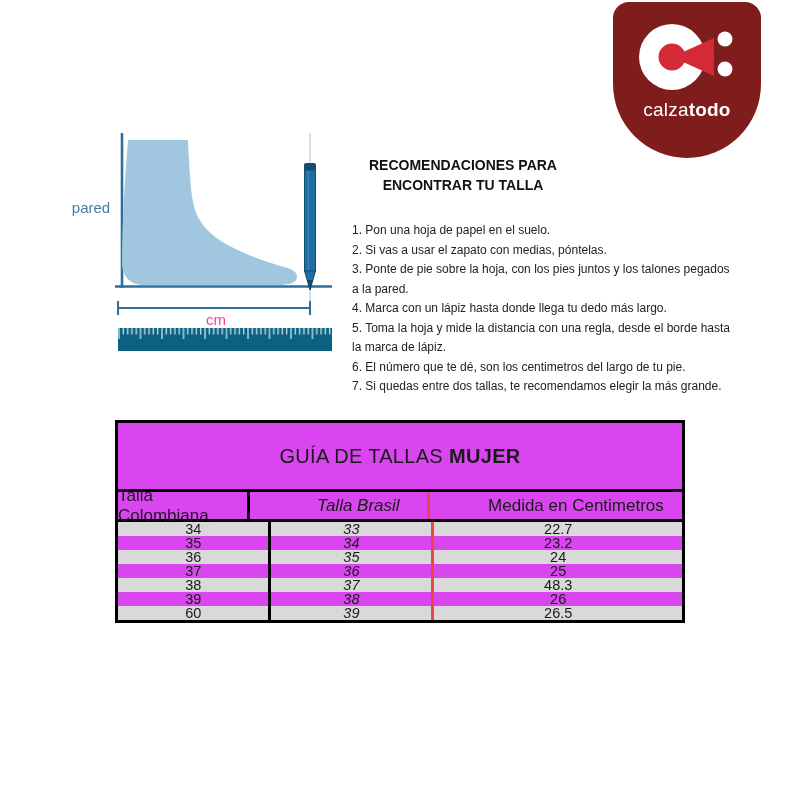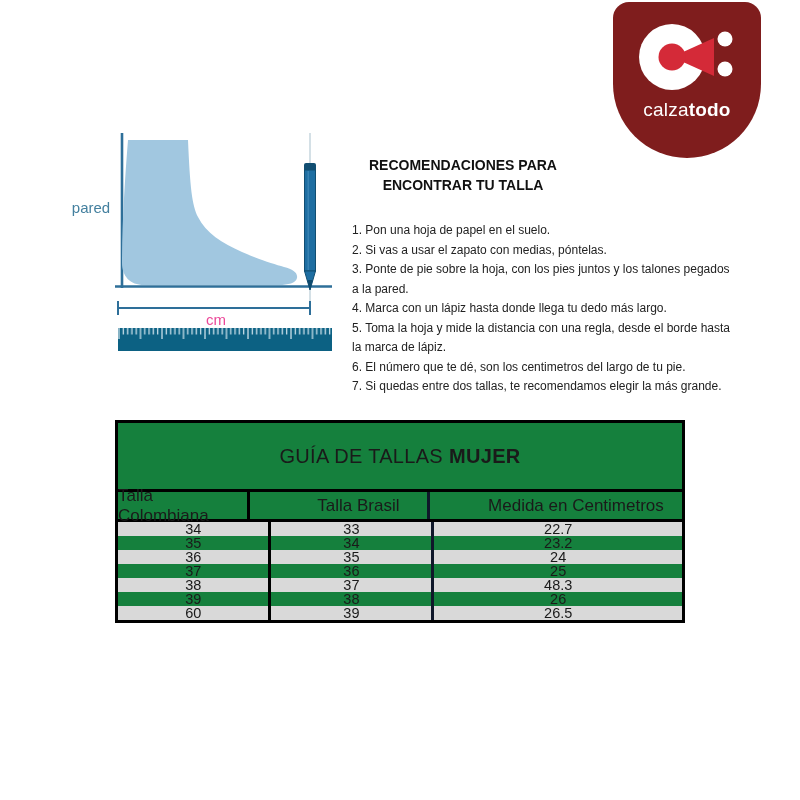--- a/index.html
+++ b/index.html
@@ -43,34 +43,34 @@
   }
   .steps {
     position:absolute; left:352px; top:221px; width:440px;
     font-size:12px; line-height:19.5px; color:#222;
   }
   .steps p { margin:0; white-space:pre-line; }
 
   
   .size-table {
     position:absolute; left:115px; top:420px; width:570px;
-    border:3px solid #000; box-sizing:border-box; background:#15803d;
+    border:3px solid #000; box-sizing:border-box; background:#d946ef;
   }
   .st-title {
     height:66px; display:flex; align-items:center; justify-content:center;
     font-size:20px; letter-spacing:.3px; border-bottom:3px solid #000;
   }
   .st-title .bold { font-weight:700; margin-left:6px; }
   .st-row  { display:flex; }
   .st-head { border-bottom:3px solid #000;gap:40px; }
   .st-cell {
     box-sizing:border-box; display:flex; align-items:center; justify-content:center;
   }
   .c1 { width:27.2%; border-right:3px solid #000; }
-  .c2 { width:28.9%; border-right:3px solid #0f172a; }
+  .c2 { width:28.9%; border-right:3px solid #ef4444;font-style:italic; }
   .c3 { width:43.9%; }
   .st-head .st-cell { height:27px; font-size:17px; }
   .st-body .st-row  { height:14px; font-size:14.5px; }
   .st-body .alt     { background:#D9D9D9; }
 </style>
 </head>
 <body>
 
 <div class="canvas">
 

